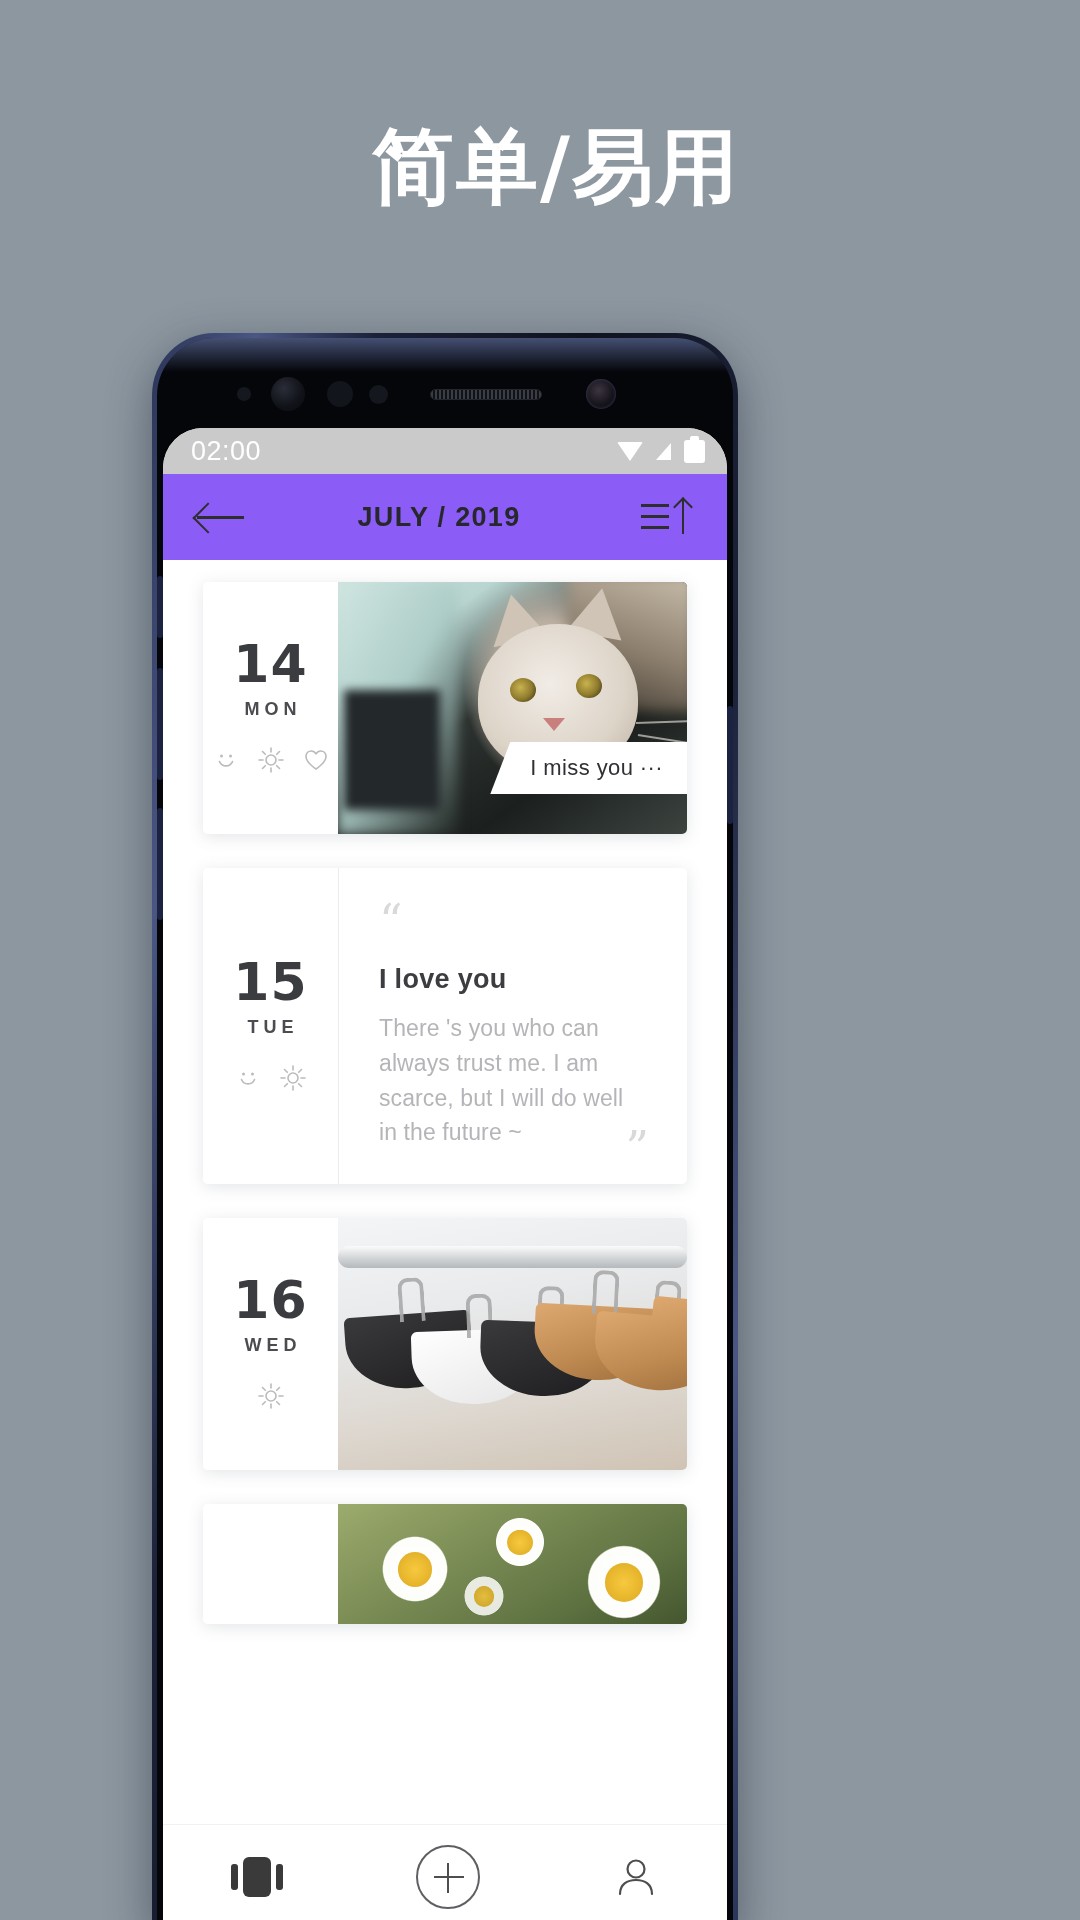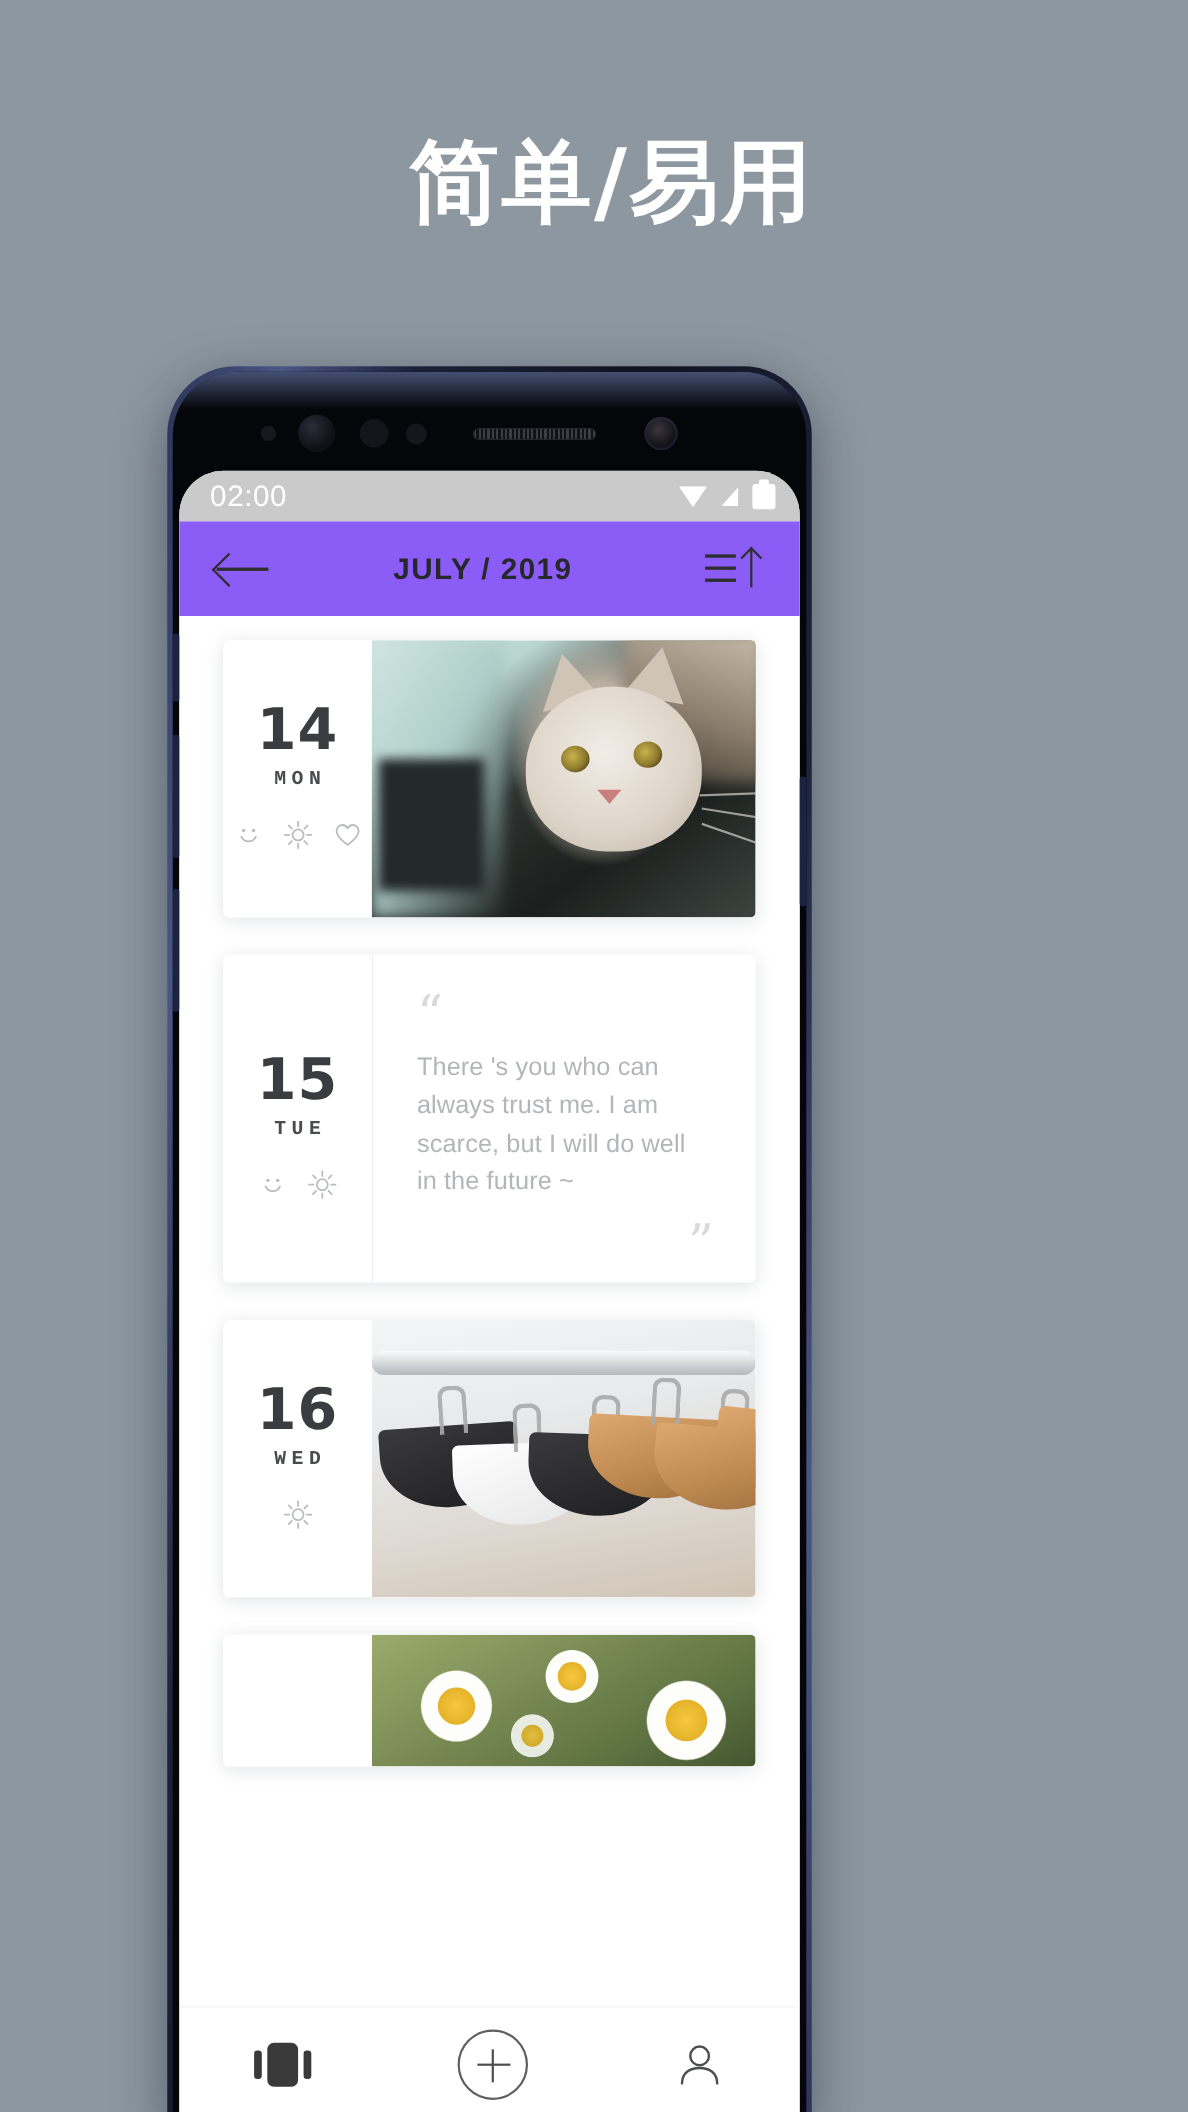--- a/index.html
+++ b/index.html
@@ -244,21 +244,21 @@
     line-height: 1;
     font-family: "DejaVu Sans", sans-serif;
   }
   .day-name {
     margin-top: 9px;
     font-size: 18px;
     font-weight: 700;
     color: #4a4c50;
     letter-spacing: 5px;
     text-indent: 5px;
-    font-family: Liberation Mono, monospace;
+    font-family: Liberation Sans, sans-serif;
   }
   .mood-row {
     margin-top: 26px;
     display: flex;
     align-items: center;
     justify-content: center;
     gap: 17px;
     width: 100%;
   }
   .mood-row svg { display: block; }
@@ -557,20 +557,21 @@
               <div class="cat-ear-l"></div>
               <div class="cat-ear-r"></div>
               <div class="cat-face"></div>
               <div class="cat-eye l"></div>
               <div class="cat-eye r"></div>
               <div class="cat-nose"></div>
               <div class="cat-whisk" style="left:300px; top:152px; width:78px; transform:rotate(9deg);"></div>
               <div class="cat-whisk" style="left:300px; top:166px; width:86px; transform:rotate(19deg);"></div>
               <div class="cat-whisk" style="left:298px; top:140px; width:74px; transform:rotate(-2deg);"></div>
             </div>
+            <div class="caption-chip">I miss you ···</div>
           </div>
         </div>
 
         <div class="card quote">
           <div class="card-left">
             <div class="day-num">15</div>
             <div class="day-name">TUE</div>
             <div class="mood-row">
               <svg width="28" height="28" viewBox="0 0 28 28">
                 <circle cx="9.5" cy="10" r="1.5" fill="#b9bbbe"></circle>
@@ -588,20 +589,21 @@
                   <line x1="19.7" y1="19.7" x2="22.5" y2="22.5"></line>
                   <line x1="22.5" y1="5.5" x2="19.7" y2="8.3"></line>
                   <line x1="8.3" y1="19.7" x2="5.5" y2="22.5"></line>
                 </g>
               </svg>
             </div>
           </div>
           <div class="card-right">
             <div class="quote-body">
               <div class="q-mark open">“</div>
+              <div class="quote-title">I love you</div>
               <div class="quote-text">There 's you who can always trust me. I am scarce, but I will do well in the future ~</div>
               <div class="q-mark close">”</div>
             </div>
           </div>
         </div>
 
         <div class="card">
           <div class="card-left">
             <div class="day-num">16</div>
             <div class="day-name">WED</div>

